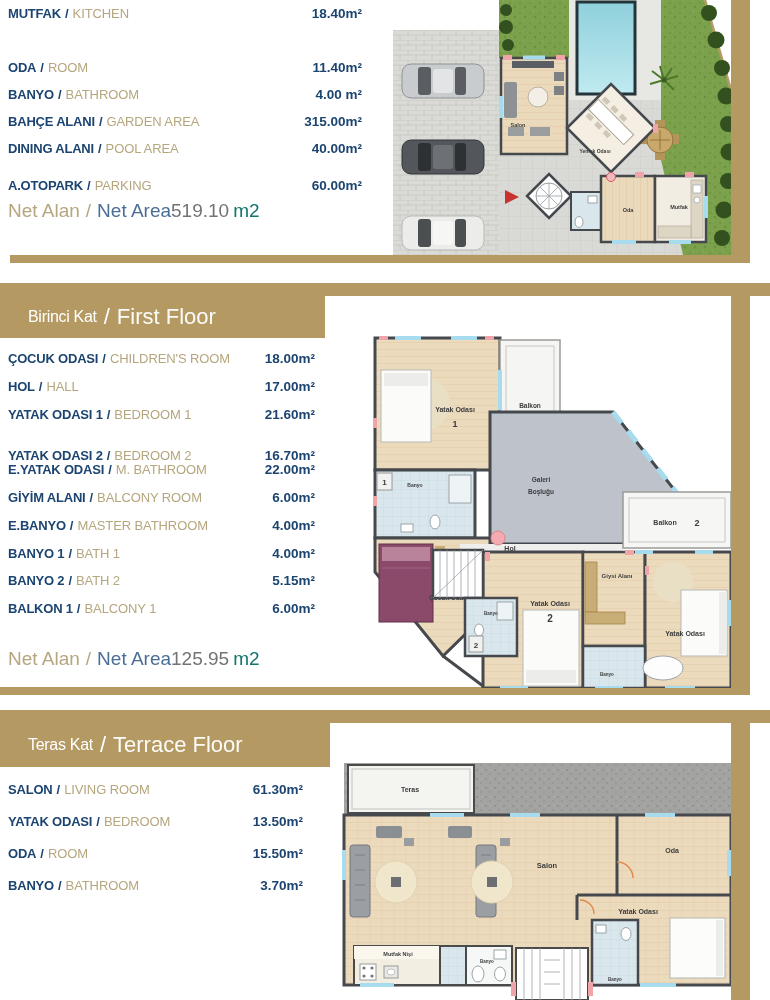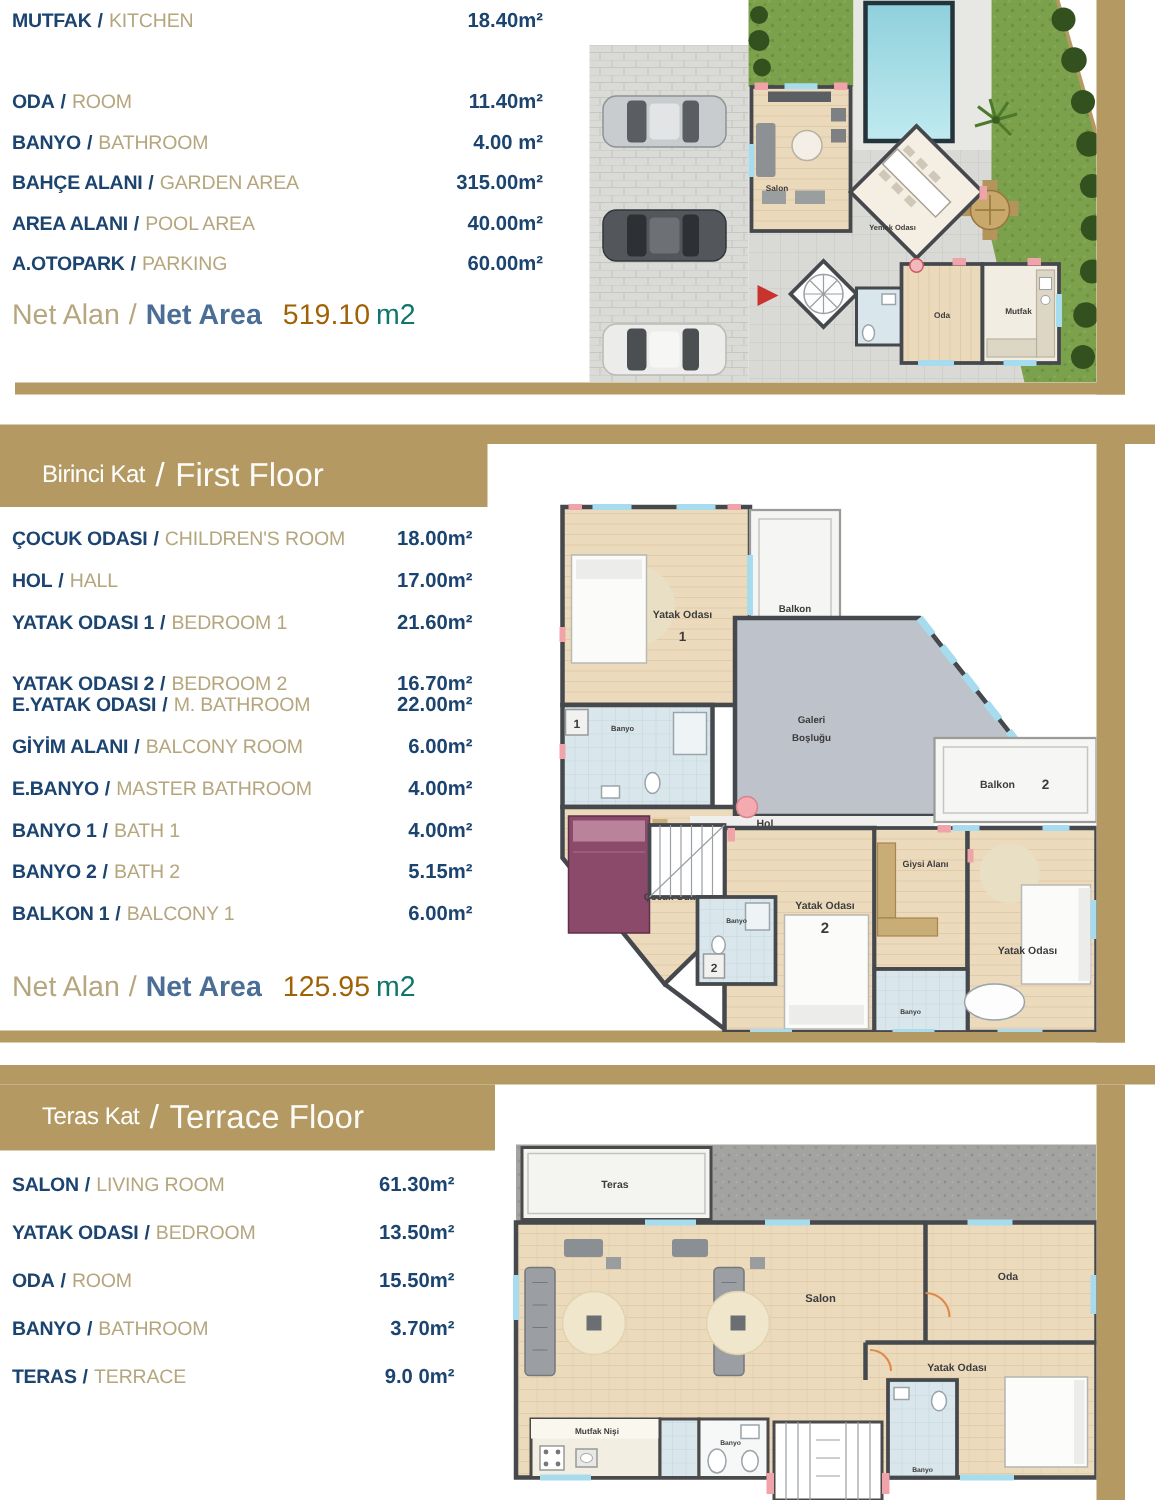--- a/index.html
+++ b/index.html
@@ -20,37 +20,37 @@
   .title .h-en{font-size:22px;font-weight:normal;opacity:.96;}
   .row{position:absolute;left:8px;height:20px;font-size:13px;line-height:20px;white-space:nowrap;}
   .row .tr{font-weight:bold;color:var(--navy);letter-spacing:-0.2px;}
   .row .sep{color:var(--navy);font-weight:bold;margin:0 4px;}
   .row .en{color:var(--tan);letter-spacing:-0.1px;}
   .row .val{position:absolute;right:0;top:0;font-weight:bold;color:var(--navy);font-size:13.5px;}
   .w1{width:354px}.w2{width:307px}.w3{width:295px}
   .net{position:absolute;left:8px;font-size:19px;white-space:nowrap;}
   .net .n-tr{color:var(--tan);}
   .net .n-sep{color:var(--tan);margin:0 6px;}
-  .net .n-en{color:var(--steel);font-weight:bold;}
-  .net .n-num{color:#a16207;margin-left:14px;}
+  .net .n-en{color:var(--steel);}
+  .net .n-num{color:#737373;}
   .net .n-unit{color:#0f766e;margin-left:4px;}
   svg.plan{position:absolute;}
   svg text{font-family:"Liberation Sans",sans-serif;fill:#3c3c3c;font-weight:bold;text-anchor:middle;}
 </style>
 </head>
 <body>
 
 <div class="page">
 
   <div class="row w1" style="top:4px"><span class="tr">MUTFAK</span><span class="sep">/</span><span class="en">KITCHEN</span><span class="val">18.40m²</span></div>
   <div class="row w1" style="top:58px"><span class="tr">ODA</span><span class="sep">/</span><span class="en">ROOM</span><span class="val">11.40m²</span></div>
   <div class="row w1" style="top:85px"><span class="tr">BANYO</span><span class="sep">/</span><span class="en">BATHROOM</span><span class="val">4.00 m²</span></div>
   <div class="row w1" style="top:112px"><span class="tr">BAHÇE ALANI</span><span class="sep">/</span><span class="en">GARDEN AREA</span><span class="val">315.00m²</span></div>
-  <div class="row w1" style="top:139px"><span class="tr">AREA ALANI</span><span class="sep">/</span><span class="en">POOL AREA</span><span class="val">40.00m²</span></div>
-  <div class="row w1" style="top:166px"><span class="tr">A.OTOPARK</span><span class="sep">/</span><span class="en">PARKING</span><span class="val">60.00m²</span></div>
+  <div class="row w1" style="top:139px"><span class="tr">DINING ALANI</span><span class="sep">/</span><span class="en">POOL AREA</span><span class="val">40.00m²</span></div>
+  <div class="row w1" style="top:176px"><span class="tr">A.OTOPARK</span><span class="sep">/</span><span class="en">PARKING</span><span class="val">60.00m²</span></div>
   <div class="net" style="top:200px"><span class="n-tr">Net Alan</span><span class="n-sep">/</span><span class="n-en">Net Area</span><span class="n-num">519.10</span><span class="n-unit">m2</span></div>
 
   <div class="bar" style="left:731px;top:0;width:19px;height:263px"></div>
   <div class="bar" style="left:10px;top:255px;width:740px;height:8px"></div>
 
   <svg class="plan" style="left:388px;top:0;width:343px;height:255px" viewBox="0 0 343 255">
     <defs>
       <pattern id="gp-brick" width="16" height="10" patternUnits="userSpaceOnUse">
           <rect width="16" height="10" fill="#dadad6"></rect>
           <path d="M0 0H16M0 5H16M4 0V5M12 5V10" stroke="#c7c7c2" stroke-width="0.8" fill="none"></path>
@@ -324,21 +324,20 @@
     <span class="h-tr">Teras Kat</span>
       <span class="h-sep">/</span>
       <span class="h-en">Terrace Floor</span>
   </div>
   <div class="bar" style="left:731px;top:723px;width:19px;height:277px"></div>
 
   <div class="row w3" style="top:780px"><span class="tr">SALON</span><span class="sep">/</span><span class="en">LIVING ROOM</span><span class="val">61.30m²</span></div>
   <div class="row w3" style="top:812px"><span class="tr">YATAK ODASI</span><span class="sep">/</span><span class="en">BEDROOM</span><span class="val">13.50m²</span></div>
   <div class="row w3" style="top:844px"><span class="tr">ODA</span><span class="sep">/</span><span class="en">ROOM</span><span class="val">15.50m²</span></div>
   <div class="row w3" style="top:876px"><span class="tr">BANYO</span><span class="sep">/</span><span class="en">BATHROOM</span><span class="val">3.70m²</span></div>
-  <div class="row w3" style="top:908px"><span class="tr">TERAS</span><span class="sep">/</span><span class="en">TERRACE</span><span class="val">9.0 0m²</span></div>
 
   <svg class="plan" style="left:340px;top:750px;width:391px;height:250px" viewBox="0 0 391 250">
     <defs>
       <pattern id="tw-wood" width="12" height="8" patternUnits="userSpaceOnUse">
           <rect width="12" height="8" fill="#ecdabd"></rect>
           <path d="M0 0H12" stroke="#ddc39e" stroke-width="0.8"></path>
           <path d="M6 0V8" stroke="#e4cfae" stroke-width="0.5"></path>
         </pattern>
       <pattern id="tw-tile" width="9" height="9" patternUnits="userSpaceOnUse">
           <rect width="9" height="9" fill="#d9e7ec"></rect>

